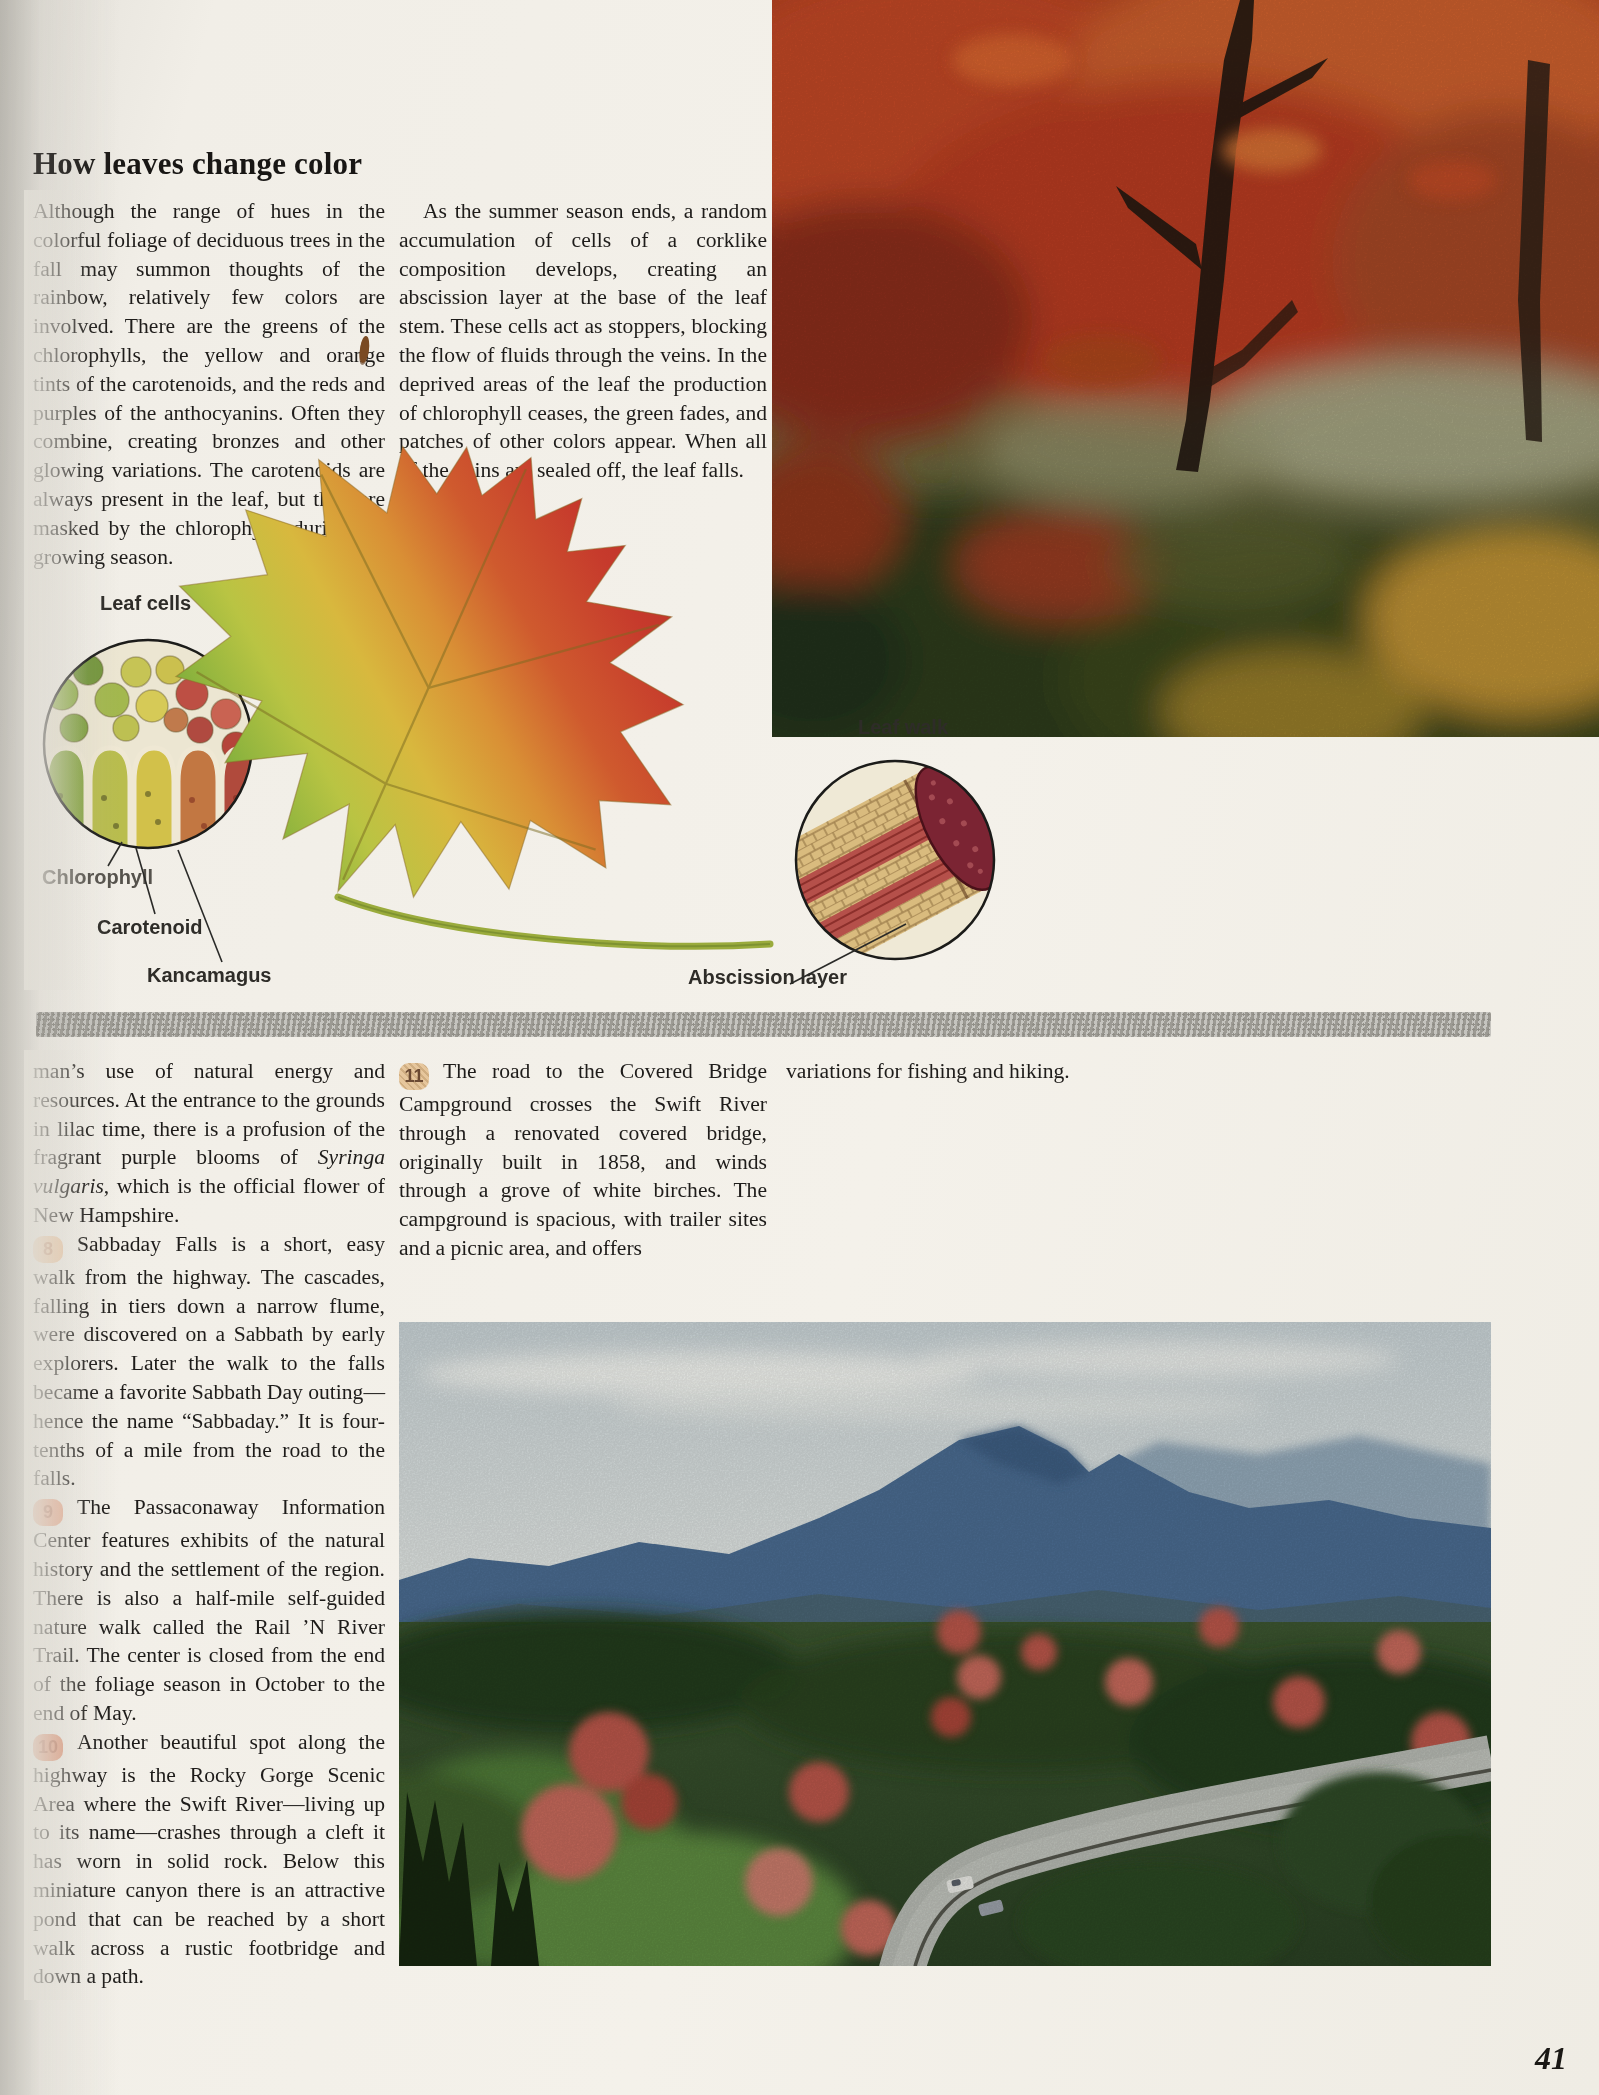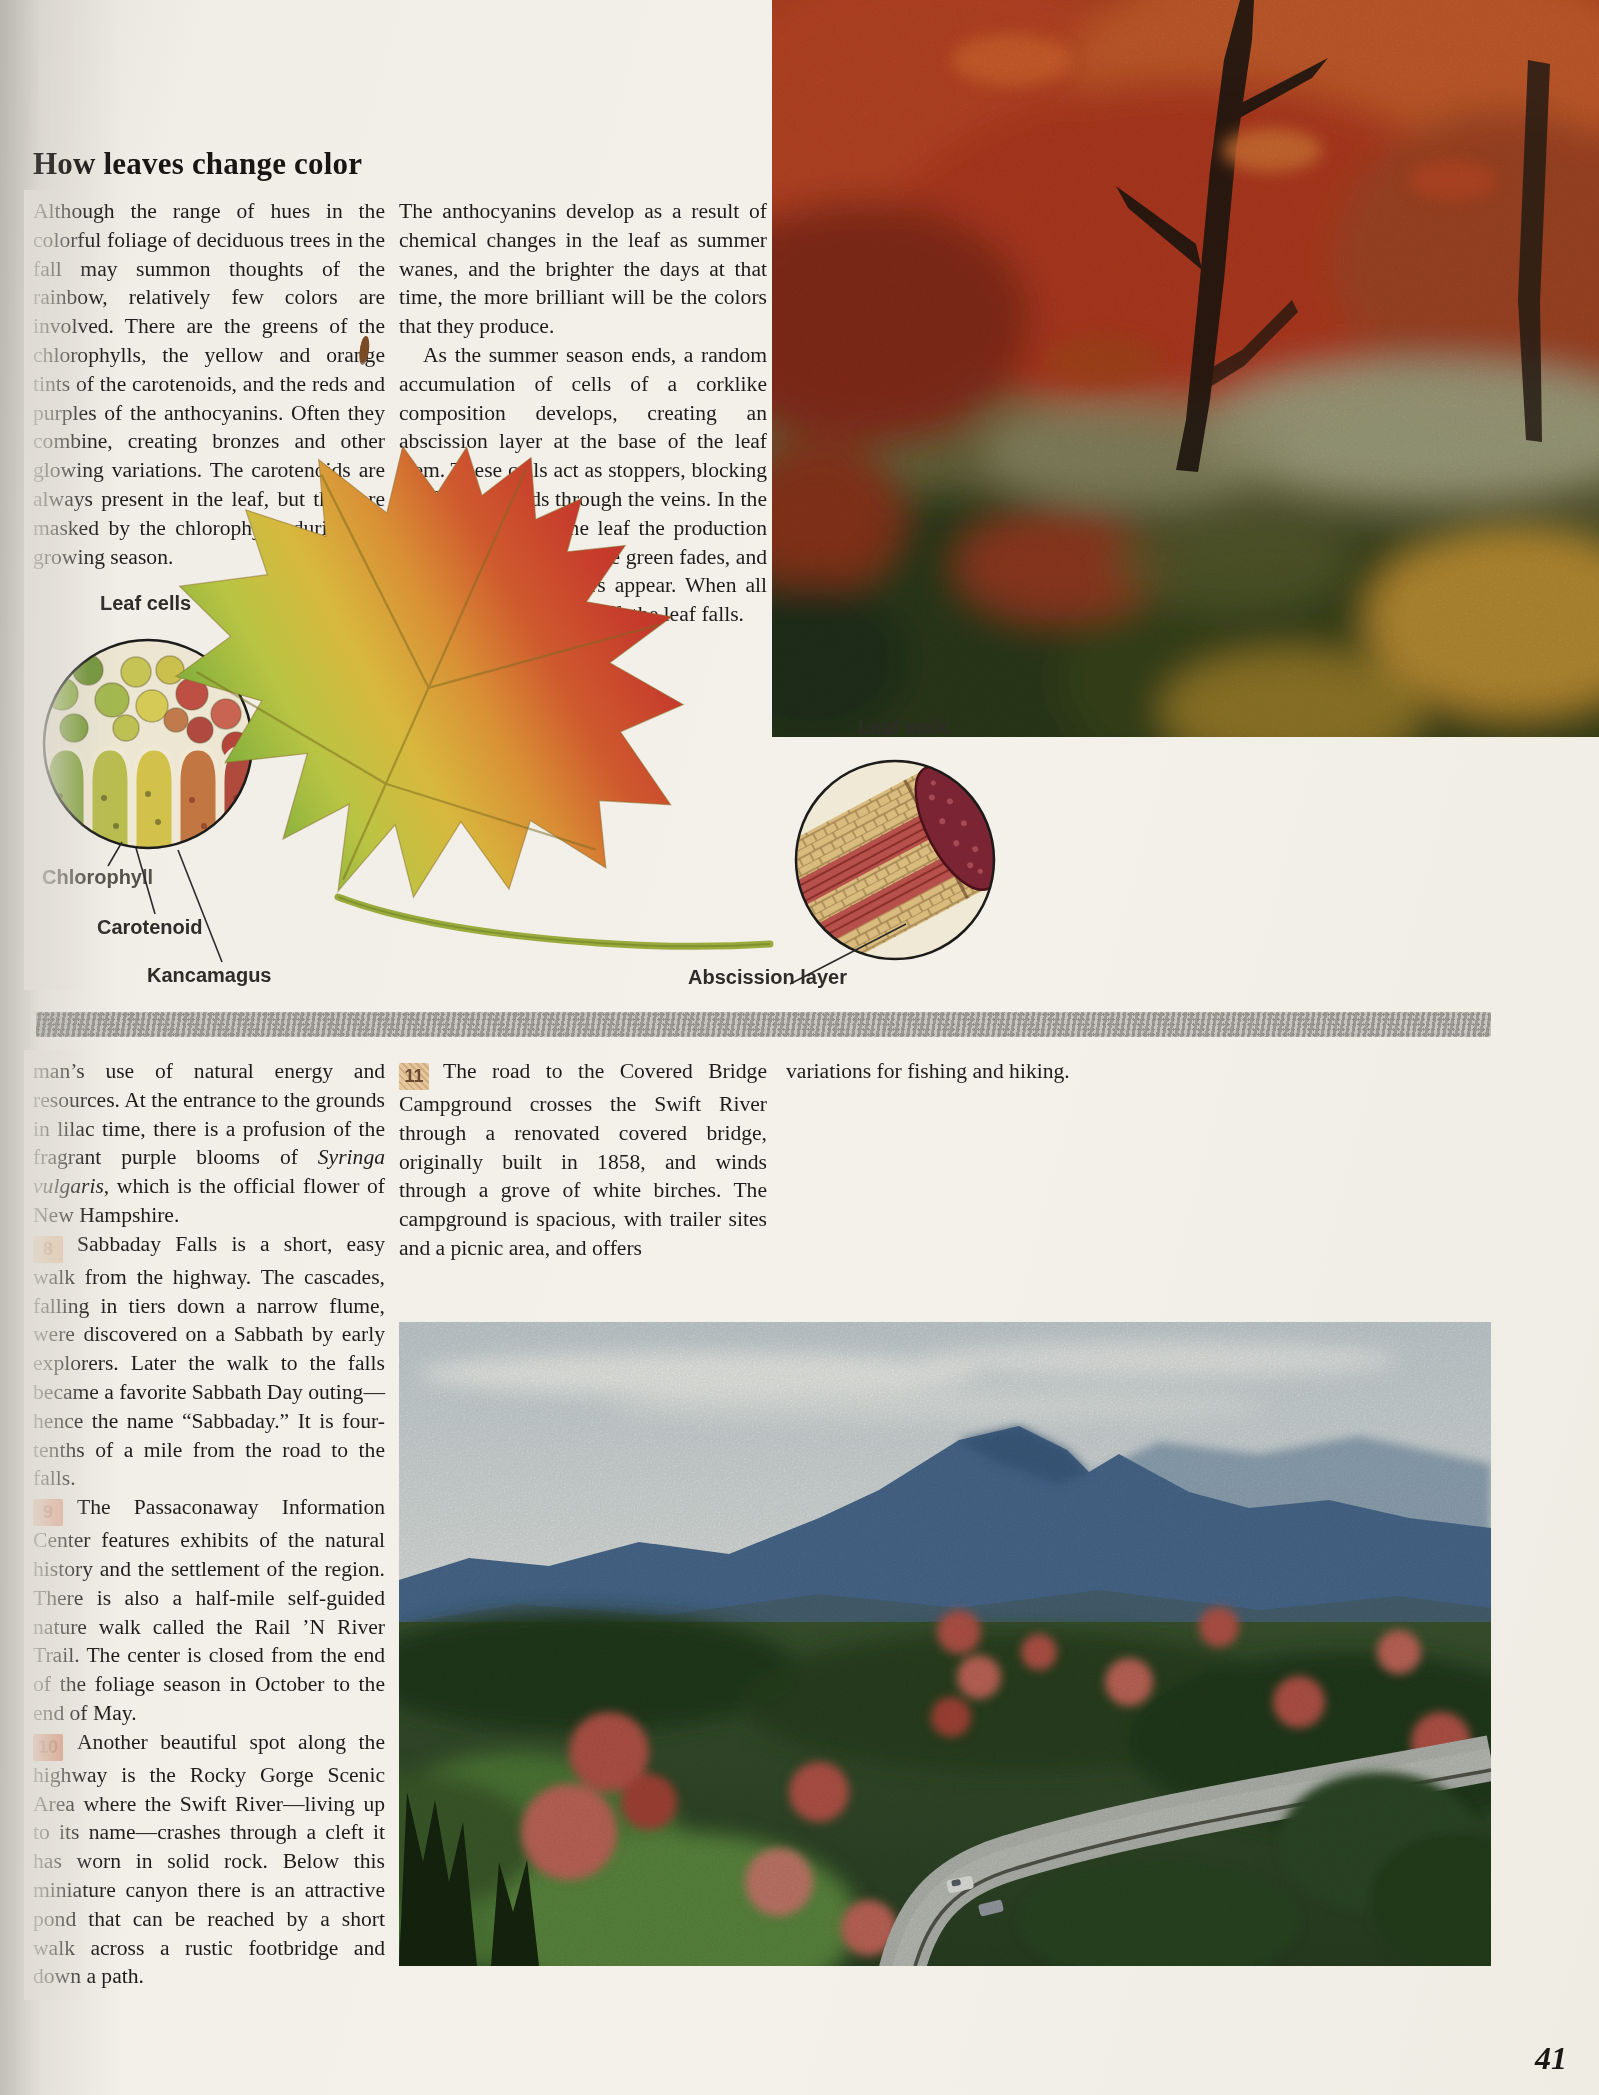--- a/index.html
+++ b/index.html
@@ -16,21 +16,21 @@
   .tcol{position:absolute;text-align:justify;font-size:21.6px;line-height:28.8px;z-index:2;}
   .tcol p{margin:0;}
   .tcol p.ind{text-indent:24px;}
   #top-col1{left:33px;top:197px;width:352px;}
   #top-col2{left:399px;top:197px;width:368px;}
   #bot-col1{left:33px;top:1057px;width:352px;}
   #bot-col2{left:399px;top:1057px;width:368px;}
   #bot-col3{left:786px;top:1057px;width:372px;}
   .chip{display:inline-block;min-width:30px;height:27px;line-height:27px;text-align:center;
         margin-right:14px;vertical-align:-4px;font-family:"Liberation Sans",sans-serif;
-        font-size:18px;font-weight:bold;border-radius:2px;}
+        font-size:18px;font-weight:bold;border-radius:10px;}
   .chip8{background:#eec9a6;color:rgba(165,95,65,.45);}
   .chip9{background:#e9a98c;color:rgba(150,80,55,.5);}
   .chip10{background:#e09070;color:rgba(150,65,40,.55);}
   .chip11{background:#e6c69c;color:#6b4a33;
         background-image:repeating-linear-gradient(45deg,rgba(150,110,60,.28) 0 2px,rgba(0,0,0,0) 2px 5px);}
   .dlabel{position:absolute;font-family:"Liberation Sans",sans-serif;font-weight:bold;
         font-size:20px;color:#2e2c28;z-index:3;}
   #lbl-leafcells{left:100px;top:592px;}
   #lbl-chlorophyll{left:42px;top:866px;color:#55524c;}
   #lbl-carotenoid{left:97px;top:916px;}
@@ -120,21 +120,20 @@
       </g>
       <rect width="827" height="737" filter="url(#grain)" opacity="0.15"></rect>
     </svg>
   </div>
 
   <h1 class="heading">How leaves change color</h1>
   <div class="tcol" id="top-col1">
     <p>Although the range of hues in the colorful foliage of deciduous trees in the fall may summon thoughts of the rainbow, relatively few colors are involved. There are the greens of the chlorophylls, the yellow and orange tints of the carotenoids, and the reds and purples of the anthocyanins. Often they combine, creating bronzes and other glowing variations. The carotenoids are always present in the leaf, but they are masked by the chlorophylls during the growing season.</p>
   </div>
   <div class="tcol" id="top-col2">
-    <p>The anthocyanins develop as a result of chemical changes in the leaf as summer wanes, and the brighter the days at that time, the more brilliant will be the colors that they produce.</p>
     <p class="ind">As the summer season ends, a random accumulation of cells of a corklike composition develops, creating an abscission layer at the base of the leaf stem. These cells act as stoppers, blocking the flow of fluids through the veins. In the deprived areas of the leaf the production of chlorophyll ceases, the green fades, and patches of other colors appear. When all of the veins are sealed off, the leaf falls.</p>
   </div>
   <div class="speck"></div>
 
   <div class="dlabel" id="lbl-leafcells">Leaf cells</div>
   <div class="dlabel" id="lbl-chlorophyll">Chlorophyll</div>
   <div class="dlabel" id="lbl-carotenoid">Carotenoid</div>
   <div class="dlabel" id="lbl-anthocyanin">Kancamagus</div>
   <div class="dlabel" id="lbl-leafstem">Leaf walk</div>
   <div class="dlabel" id="lbl-abscission">Abscission layer</div>

